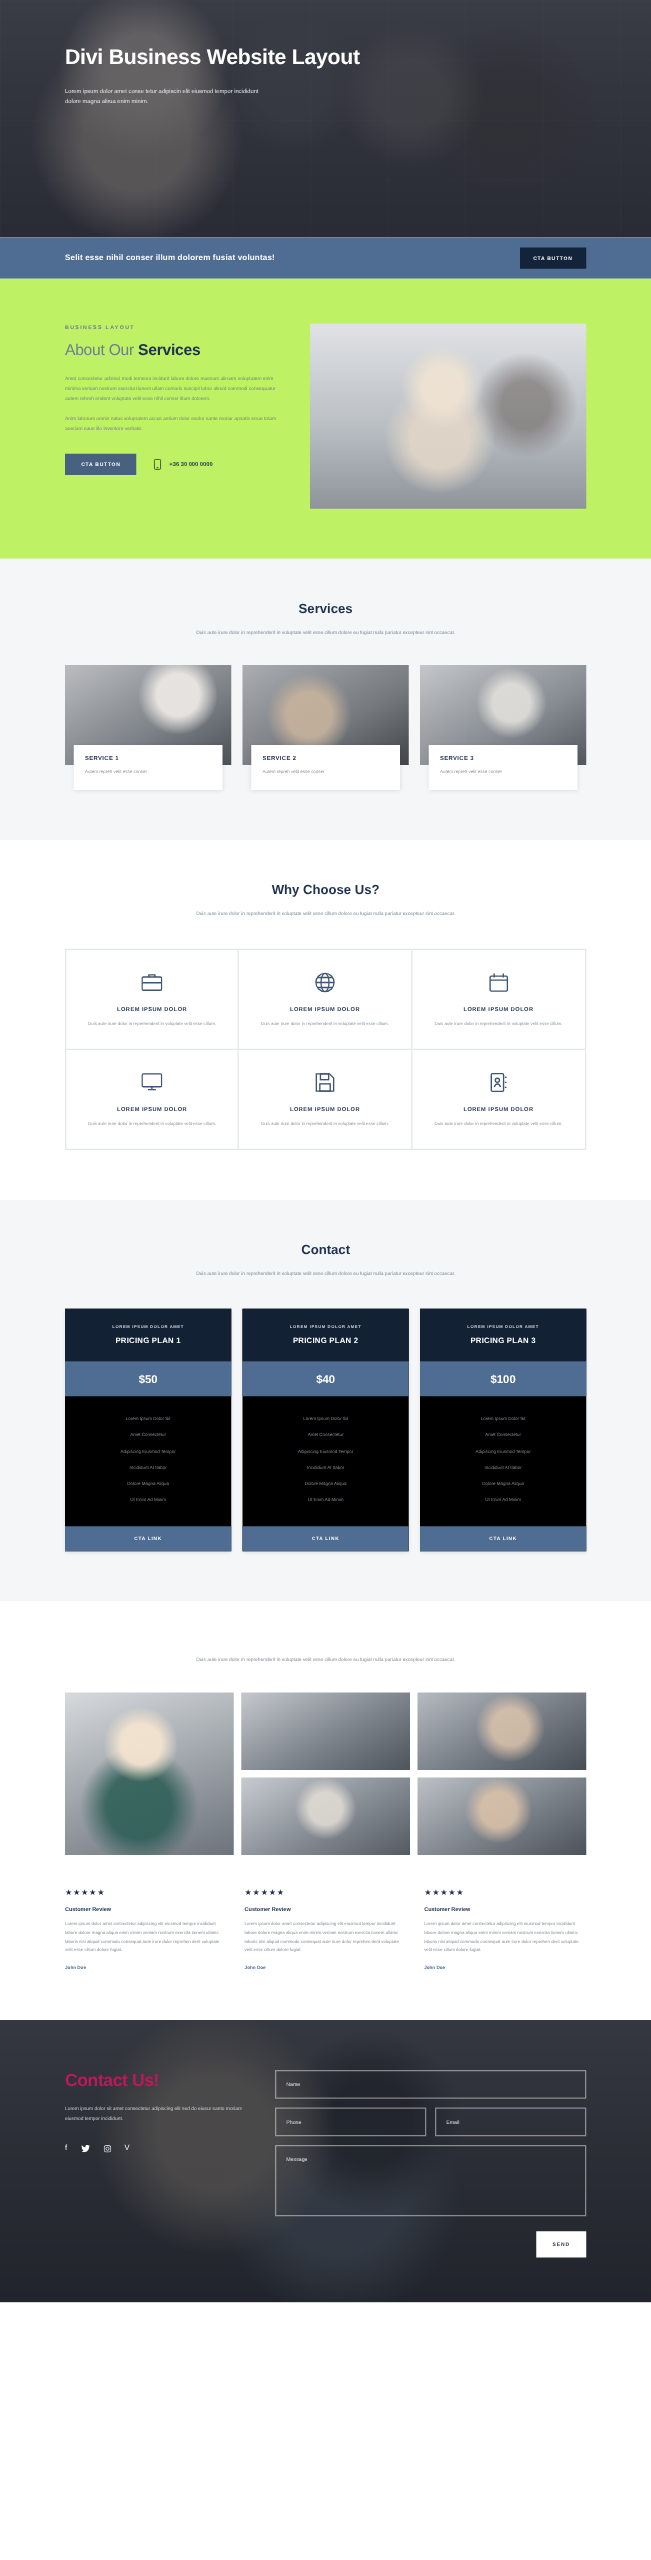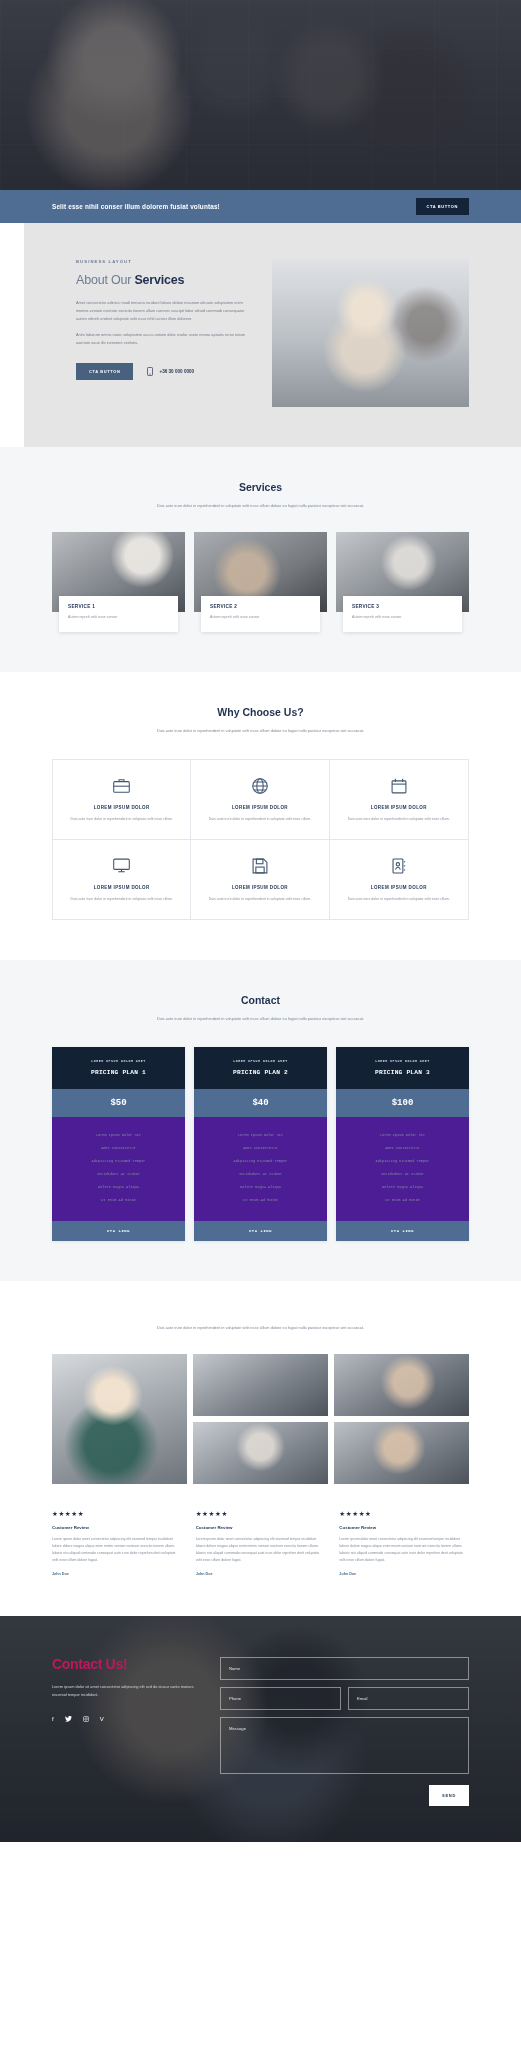--- a/index.html
+++ b/index.html
@@ -35,21 +35,21 @@
   .hero-sub { margin-top:12px; font-size:4.6px; line-height:1.85; color:#e8eaee; width:165px; }
 
   
   .cta-strip { background:#4f6d93; height:33px; display:flex; align-items:center;
                justify-content:space-between; padding:0 52px; }
   .cta-strip-text { font-size:6.4px; font-weight:bold; color:#ffffff; letter-spacing:.15px; }
   .cta-strip-btn { background:#13233a; color:#fff; font-size:4px; font-weight:bold;
                    letter-spacing:.6px; padding:6px 11px; border:0; cursor:pointer; }
 
   
-  .about { background:#e5e5e5; padding:36px 52px 40px; display:flex; gap:18px;margin-left:24px; }
+  .about { background:#bef264; padding:36px 52px 40px; display:flex; gap:18px; }
   .about-left { width:178px; }
   .eyebrow { font-size:4.2px; font-weight:bold; letter-spacing:1.1px; color:#6b7a90; }
   .about-h { font-size:12.5px; color:#6e7d91; font-weight:300; margin-top:9px; letter-spacing:-.2px; }
   .about-h b { color:#1f3050; font-weight:bold; }
   .about-p { font-size:3.9px; line-height:2.0; color:#76808f; margin-top:12px; }
   .about-p + .about-p { margin-top:9px; }
   .about-actions { margin-top:16px; display:flex; align-items:center; gap:14px; }
   .btn-solid { background:#47617f; color:#fff; font-size:4px; font-weight:bold;
                letter-spacing:.6px; padding:6px 13px; border:0; cursor:pointer; }
   .phone { display:flex; align-items:center; gap:6px; font-size:4.6px;
@@ -99,21 +99,21 @@
               border-right:1px solid #e3e7ec; border-bottom:1px solid #e3e7ec; }
   .why-cell:nth-child(3n) { border-right:0; }
   .why-cell:nth-child(n+4) { border-bottom:0; }
   .why-icon { height:20px; display:flex; align-items:center; justify-content:center;
               color:#3f5572; }
   .why-t { font-size:4.5px; font-weight:bold; color:#1f3050; letter-spacing:.4px; margin-top:9px; }
   .why-d { font-size:3.5px; line-height:1.95; color:#8a939f; margin-top:6px; }
 
   
   .price-row { display:flex; gap:9px; margin-top:24px; }
-  .price { flex:1; background:#4c1d95; box-shadow:0 1px 3px rgba(0,0,0,.08);font-family:Liberation Mono, monospace; }
+  .price { flex:1; background:#000000; box-shadow:0 1px 3px rgba(0,0,0,.08); }
   .price-head { background:#132134; color:#fff; padding:12px 8px 13px; text-align:center; }
   .price-eyebrow { font-size:3.3px; font-weight:bold; letter-spacing:.5px; color:#cbd3de; }
   .price-name { font-size:6.2px; font-weight:bold; margin-top:6px; letter-spacing:.2px; }
   .price-amount { background:#4f6d93; color:#fff; text-align:center;
                   font-size:9px; font-weight:bold; padding:9px 0; }
   .price-list { padding:12px 6px 14px; }
   .price-list li { list-style:none; text-align:center; font-size:3.6px;
                    color:#828c99; padding:4.5px 0; }
   .price-cta { background:#4f6d93; color:#fff; text-align:center; font-size:3.8px;
                font-weight:bold; letter-spacing:.6px; padding:8px 0; cursor:pointer; }
@@ -174,20 +174,24 @@
 </style>
 </head>
 <body>
 
 <div class="page">
 
   <section class="hero">
     <div class="hero-bg"></div>
     <div class="hero-lines"></div>
     <div class="hero-overlay"></div>
+    <div class="hero-inner">
+      <h1 class="hero-title">Divi Business Website Layout</h1>
+      <p class="hero-sub">Lorem ipsum dolor amet conse tetur adipiscin elit eiusmod tempor incididunt dolore magna alirua enim minim.</p>
+    </div>
   </section>
 
   <section class="cta-strip">
     <div class="cta-strip-text">Selit esse nihil conser illum dolorem fusiat voluntas!</div>
     <button class="cta-strip-btn">CTA BUTTON</button>
   </section>
 
   <section class="about">
     <div class="about-left">
       <div class="eyebrow">BUSINESS LAYOUT</div>

